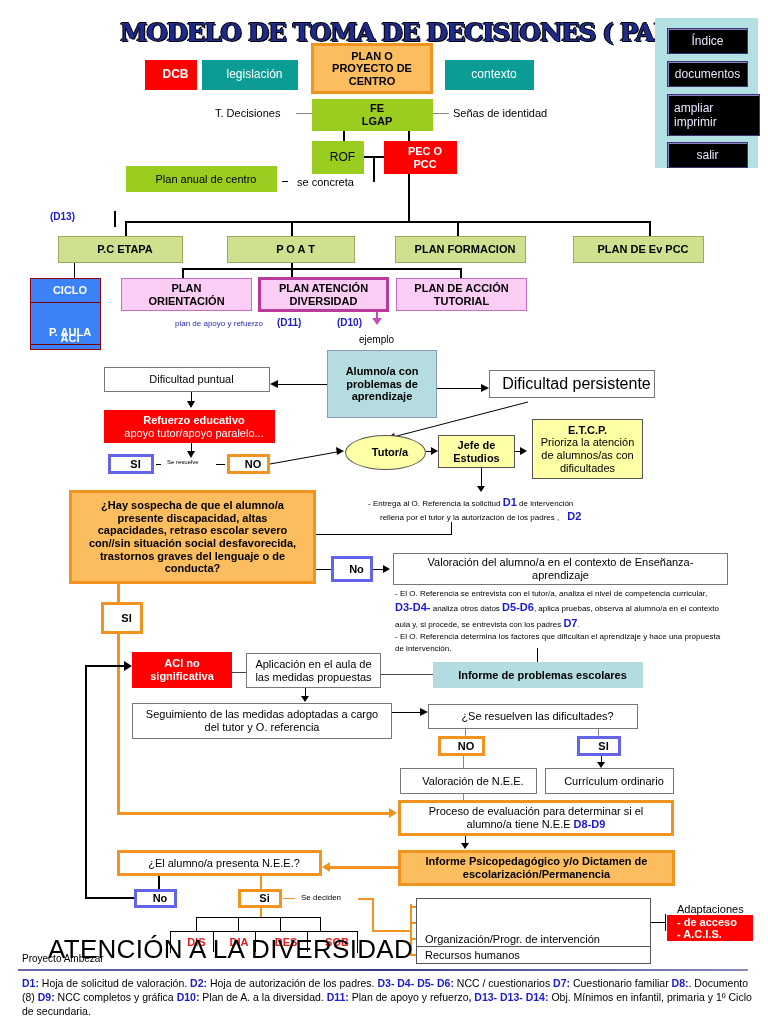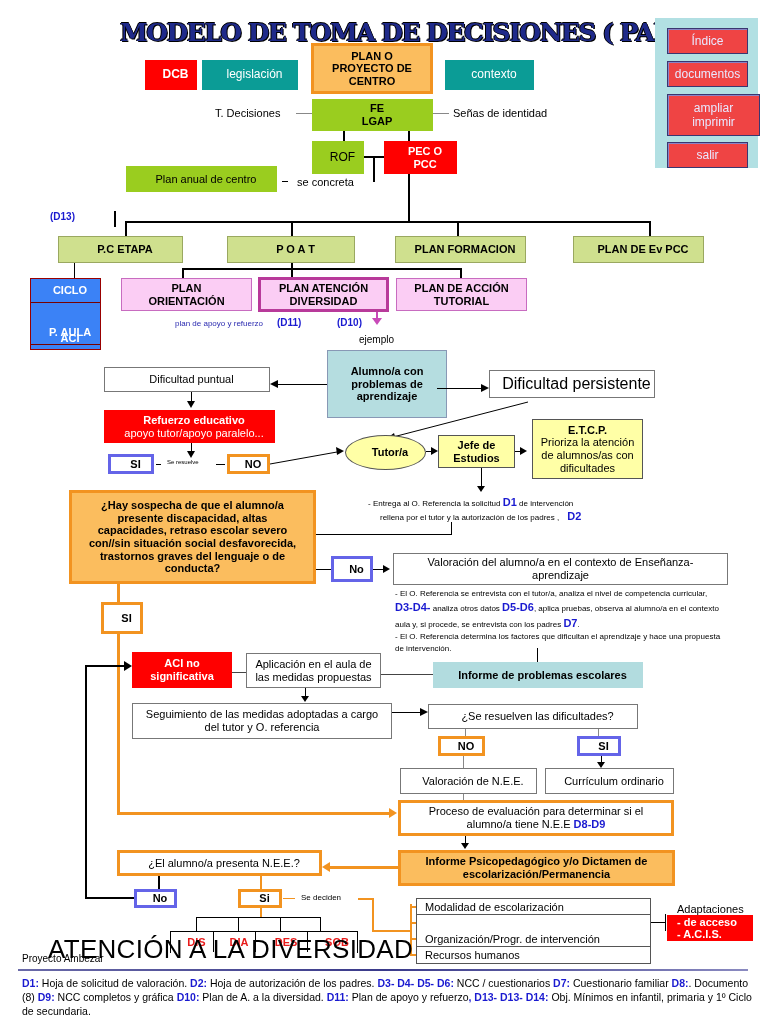--- a/index.html
+++ b/index.html
@@ -14,21 +14,21 @@
   .green{background:#9acd1f;}
   .lgreen{background:#cfe08e;border:1px solid #9aa860;}
   .pink{background:#fbcdf4;border:1px solid #c86cc0;}
   .pinkb{background:#fbcdf4;border:3px solid #b83a9a;}
   .white{background:#fff;border:1px solid #777;}
   .lblue{background:#b5dde0;border:1px solid #8898b5;}
   .yellow{background:#ffffa6;border:1px solid #555;}
   .ob{background:#fff;border:3px solid #f29320;}
   .bb{background:#fff;border:3px solid #6464e8;}
   .nav{position:absolute;left:655px;top:18px;width:103px;height:150px;background:#b2e0e3;}
-  .navbtn{position:absolute;left:12px;width:79px;background:#ef4444;color:#e8e8ff;font-size:12px;display:flex;align-items:center;justify-content:center;text-align:center;border:1px solid #3a3670;box-shadow:inset 1px 1px 0 #8a84c6;line-height:1.2;}
+  .navbtn{position:absolute;left:12px;width:79px;background:#000000;color:#e8e8ff;font-size:12px;display:flex;align-items:center;justify-content:center;border:1px solid #3a3670;box-shadow:inset 1px 1px 0 #8a84c6;line-height:1.2;}
   .dref{color:#1a1ad0;font-weight:bold;}
   .small{font-size:8px;}
   .line{position:absolute;background:#000;}
   .oline{position:absolute;background:#f29320;}
   .gline{position:absolute;background:#888;}
   .txt{position:absolute;white-space:nowrap;}
   .legend{position:absolute;left:22px;top:976px;width:730px;font-size:10.5px;line-height:1.35;}
   .legend b{color:#1a1ad0;}
 </style>
 </head>
@@ -101,21 +101,21 @@
 <div class="box pinkb b" style="left:258px;top:277px;width:131px;height:35px;font-size:11px;padding:0 10px;">PLAN ATENCIÓN DIVERSIDAD</div>
 <div class="box pink b" style="left:396px;top:278px;width:131px;height:33px;font-size:11px;padding:0 14px;">PLAN DE ACCIÓN TUTORIAL</div>
 
 <div class="txt" style="left:175px;top:319px;font-size:8px;color:#2a2ab0;">plan de apoyo y refuerzo</div>
 <div class="txt dref" style="left:277px;top:317px;font-size:10px;">(D11)</div>
 <div class="txt dref" style="left:337px;top:317px;font-size:10px;">(D10)</div>
 <div class="abs" style="left:376px;top:312px;width:2px;height:7px;background:#c84ab8;"></div>
 <div class="abs" style="left:372px;top:318px;width:0;height:0;border-left:5px solid transparent;border-right:5px solid transparent;border-top:7px solid #c84ab8;"></div>
 <div class="txt" style="left:359px;top:334px;font-size:10px;">ejemplo</div>
 
-<div class="box lblue b" style="left:327px;top:350px;width:120px;height:68px;font-size:11px;padding:0 8px;">Alumno/a con problemas de aprendizaje</div>
+<div class="box lblue b" style="left:327px;top:350px;width:110px;height:68px;font-size:11px;padding:0 8px;">Alumno/a con problemas de aprendizaje</div>
 <div class="box white" style="left:104px;top:367px;width:166px;height:25px;font-size:11px;">Dificultad puntual</div>
 <div class="line" style="left:277px;top:384px;width:50px;height:1px;"></div>
 <div class="abs" style="left:270px;top:380px;width:0;height:0;border-top:4px solid transparent;border-bottom:4px solid transparent;border-right:8px solid #000;"></div>
 <div class="line" style="left:437px;top:388px;width:44px;height:1px;"></div>
 <div class="abs" style="left:481px;top:384px;width:0;height:0;border-top:4px solid transparent;border-bottom:4px solid transparent;border-left:8px solid #000;"></div>
 <div class="box white" style="left:489px;top:370px;width:166px;height:28px;font-size:16px;">Dificultad persistente</div>
 
 <div class="line" style="left:191px;top:392px;width:1px;height:11px;"></div>
 <div class="abs" style="left:187px;top:401px;width:0;height:0;border-left:4px solid transparent;border-right:4px solid transparent;border-top:7px solid #000;"></div>
 <div class="box red" style="left:104px;top:410px;width:171px;height:33px;font-size:11px;flex-direction:column;">
@@ -234,21 +234,20 @@
 <div class="line" style="left:280px;top:917px;width:1px;height:14px;"></div>
 <div class="line" style="left:320px;top:917px;width:1px;height:14px;"></div>
 <div class="abs" style="left:170px;top:931px;width:188px;height:22px;border:1px solid #000;border-bottom:none;">
   <div class="box b" style="left:0;top:0;width:43px;height:20px;font-size:11px;color:#e81a1a;border-right:1px solid #000;">DIS</div>
   <div class="box b" style="left:43px;top:0;width:42px;height:20px;font-size:11px;color:#e81a1a;border-right:1px solid #000;">DIA</div>
   <div class="box b" style="left:85px;top:0;width:52px;height:20px;font-size:11px;color:#e81a1a;border-right:1px solid #000;">DES</div>
   <div class="box b" style="left:137px;top:0;width:49px;height:20px;font-size:11px;color:#e81a1a;">SOB</div>
 </div>
 
 <div class="abs" style="left:416px;top:898px;width:235px;height:66px;border:1px solid #555;background:#fff;">
-  <div class="abs" style="left:0;top:0;width:233px;height:16px;border-bottom:1px solid #555;font-size:11px;padding-left:8px;line-height:16px;">Modalidad de escolarización</div>
   <div class="abs" style="left:0;top:32px;width:233px;height:16px;border-bottom:1px solid #555;font-size:11px;padding-left:8px;line-height:16px;">Organización/Progr. de intervención</div>
   <div class="abs" style="left:0;top:48px;width:233px;height:16px;font-size:11px;padding-left:8px;line-height:16px;">Recursos humanos</div>
 </div>
 <div class="oline" style="left:410px;top:906px;width:6px;height:2px;"></div>
 <div class="oline" style="left:410px;top:922px;width:6px;height:2px;"></div>
 <div class="oline" style="left:410px;top:938px;width:6px;height:2px;"></div>
 <div class="oline" style="left:410px;top:954px;width:6px;height:2px;"></div>
 
 <div class="line" style="left:651px;top:922px;width:14px;height:1px;"></div>
 <div class="line" style="left:665px;top:914px;width:1px;height:17px;"></div>

